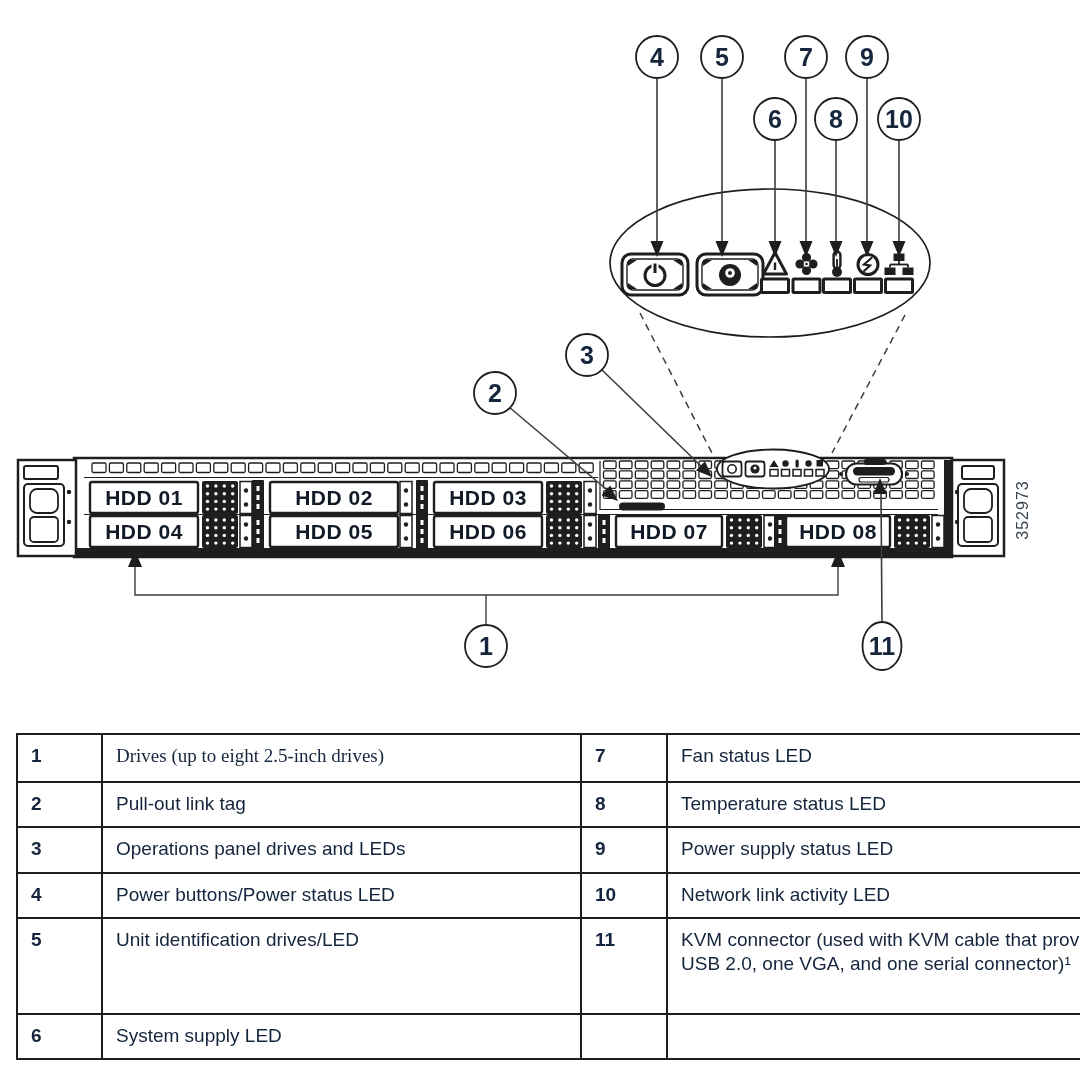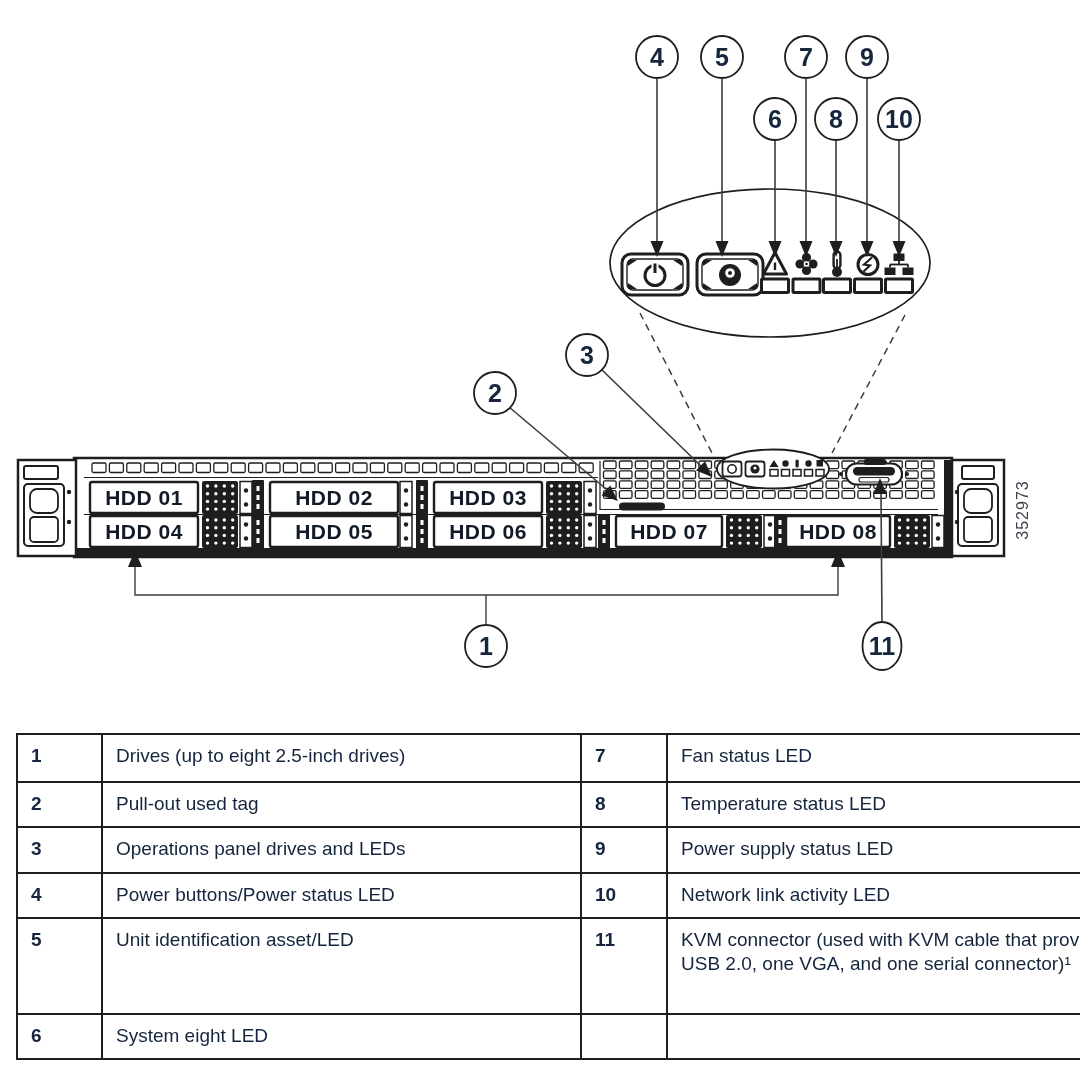--- a/index.html
+++ b/index.html
@@ -14,21 +14,21 @@
   .lnthin{stroke:#3c3c3c;stroke-width:1.4;fill:none;}
   .dash{stroke:#3c3c3c;stroke-width:1.5;fill:none;stroke-dasharray:7 5.5;}
   .ah{fill:#1e1e1e;}
   .ol{stroke:#1e1e1e;fill:#ffffff;}
   
   .legend{position:absolute;left:16px;top:733px;width:1046px;border-collapse:collapse;
           table-layout:fixed;}
   .legend td{border:2px solid #1e1e1e;vertical-align:top;padding:9px 10px 0 13px;
              font-size:19px;color:#15253d;line-height:1.28;}
   .legend td.num{font-weight:bold;}
-  .c-n1{width:60px;} .c-d1{width:454px;} .c-n2{width:61px;} .c-d2{width:471px;}
+  .c-n1{width:60px;} .c-d1{width:454px;font-family:Liberation Serif, serif;} .c-n2{width:61px;} .c-d2{width:471px;}
   .r-a{height:48px;} .r-b{height:45px;} .r-c{height:46px;} .r-tall{height:96px;}
 </style>
 </head>
 <body>
 
 <div class="stage">
 
 <svg width="1080" height="725" viewBox="0 0 1080 725">
 
   <g>
@@ -603,44 +603,44 @@
 <table class="legend">
   <tbody>
         <tr class="r-a">
     <td class="num c-n1">1</td>
     <td class="c-d1">Drives (up to eight 2.5-inch drives)</td>
     <td class="num c-n2">7</td>
     <td class="c-d2">Fan status LED</td>
   </tr>
   <tr class="r-b">
     <td class="num">2</td>
-    <td>Pull-out used tag</td>
+    <td>Pull-out link tag</td>
     <td class="num">8</td>
     <td>Temperature status LED</td>
   </tr>
   <tr class="r-c">
     <td class="num">3</td>
     <td>Operations panel drives and LEDs</td>
     <td class="num">9</td>
     <td>Power supply status LED</td>
   </tr>
   <tr class="r-b">
     <td class="num">4</td>
     <td>Power buttons/Power status LED</td>
     <td class="num">10</td>
     <td>Network link activity LED</td>
   </tr>
   <tr class="r-tall">
     <td class="num">5</td>
-    <td>Unit identification asset/LED</td>
+    <td>Unit identification drives/LED</td>
     <td class="num">11</td>
     <td>KVM connector (used with KVM cable that provides two USB 2.0, one VGA, and one serial connector)¹</td>
   </tr>
   <tr class="r-b">
     <td class="num">6</td>
-    <td>System eight LED</td>
+    <td>System supply LED</td>
     <td class="num"></td>
     <td></td>
   </tr>
 </tbody>
     </table>
 
 </div>
 
 </body></html>

